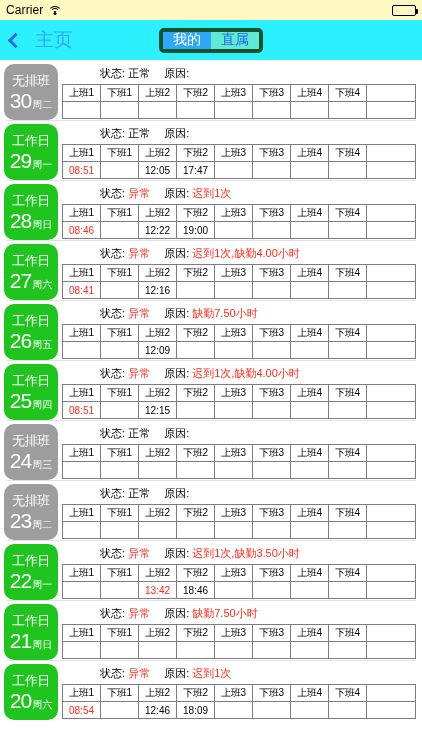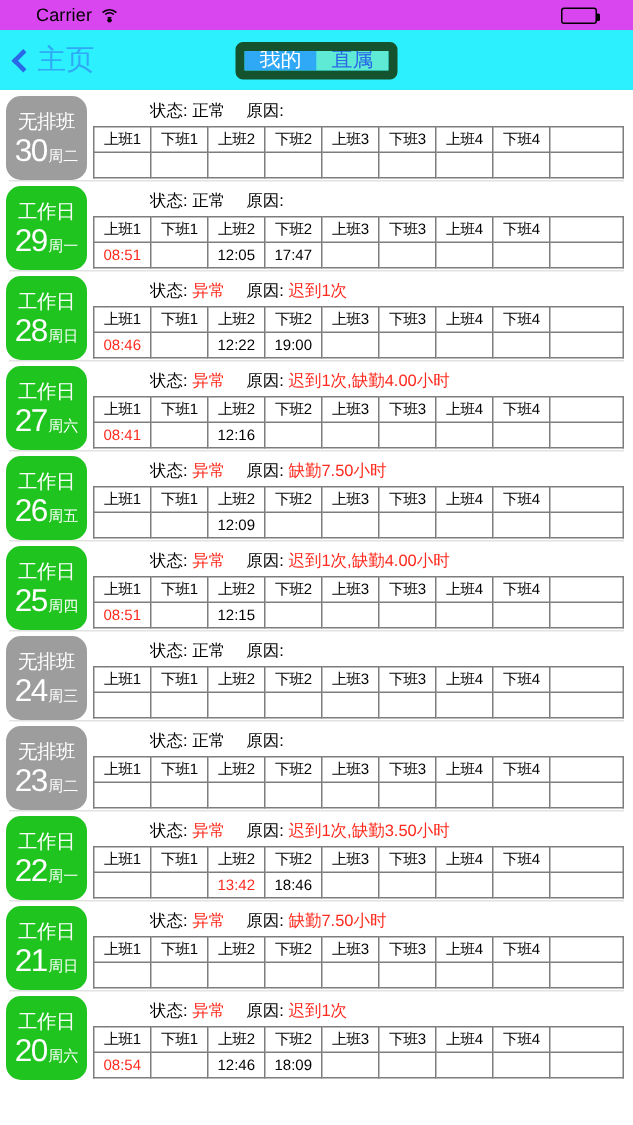--- a/index.html
+++ b/index.html
@@ -6,23 +6,23 @@
   html, body {
     width: 422px; height: 750px;
     font-family: "Liberation Sans", "DejaVu Sans", sans-serif;
     background: #ffffff;
     overflow: hidden;
   }
   #app { width: 422px; height: 750px; position: relative; background:#fff; }
 
   
   .statusbar {
-    height: 20px; background: #d946ef;
+    height: 20px; background: #fef9c3;
     display: flex; align-items: center; position: relative;
-    padding: 0 24px;
+    padding: 0 6px;
   }
   .sb-left { display:flex; align-items:center; gap:5px; }
   .sb-carrier { font-size: 12px; color:#000; font-weight: 400; letter-spacing:0.1px;}
   .wifi-icon { width: 14px; height: 11px; position: relative; display:inline-block; }
   .wifi-icon i {
     position:absolute; border: 1.6px solid #000; border-bottom-color: transparent;
     border-left-color: transparent; border-right-color: transparent;
     border-radius: 50%; left: 50%; transform: translateX(-50%);
   }
   .wifi-icon i:nth-child(1){ width:14px; height:14px; top:1px; }
@@ -37,29 +37,29 @@
   .sb-right { margin-left:auto; display:flex; align-items:center; }
   .battery { width:24px; height:11px; border:1px solid #000; border-radius:2px; position:relative; padding:1px; }
   .battery .lvl { background:#000; height:100%; border-radius:1px; }
   .battery .cap { position:absolute; right:-3px; top:3px; width:2px; height:5px; background:#000; border-radius:0 1px 1px 0; }
 
   
   .navbar {
     height: 40px; background: #2df0ff;
     display:flex; align-items:center; padding: 0 10px; position:relative;
   }
-  .nav-back { display:flex; align-items:center; gap:3px; cursor:pointer; }
+  .nav-back { display:flex; align-items:center; gap:13px; cursor:pointer; }
   .chev {
     width: 11px; height: 11px; border-left: 3px solid #2b68e8; border-bottom: 3px solid #2b68e8;
     transform: rotate(45deg); display:inline-block; margin-right:1px;
   }
   .nav-back-label { font-size: 19px; color:#2fa8f5; }
   .segmented {
     position:absolute; left:50%; transform:translateX(-50%);
-    display:flex; border:6px solid #14532d; border-radius:5px; overflow:hidden;
+    display:flex; border:4px solid #14532d; border-radius:5px; overflow:hidden;
     height:25px;
   }
   .seg {
     font-size:14px; padding: 0 10px; display:flex; align-items:center; justify-content:center;
     cursor:pointer; min-width:38px;
   }
   .seg.on  { background:#2fa8f5; color:#ffffff; }
   .seg.off { background:#5eead4; color:#2b68e8; }
   .nav-right { margin-left:auto; font-size:19px; color:#2fa8f5; cursor:pointer; }
 

